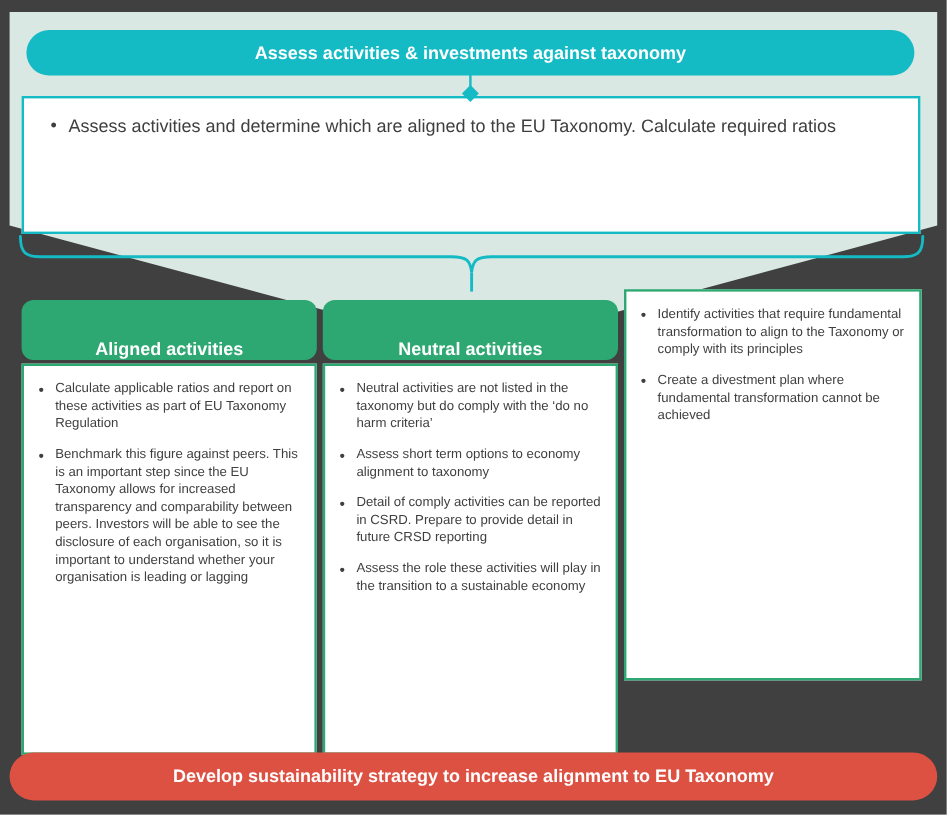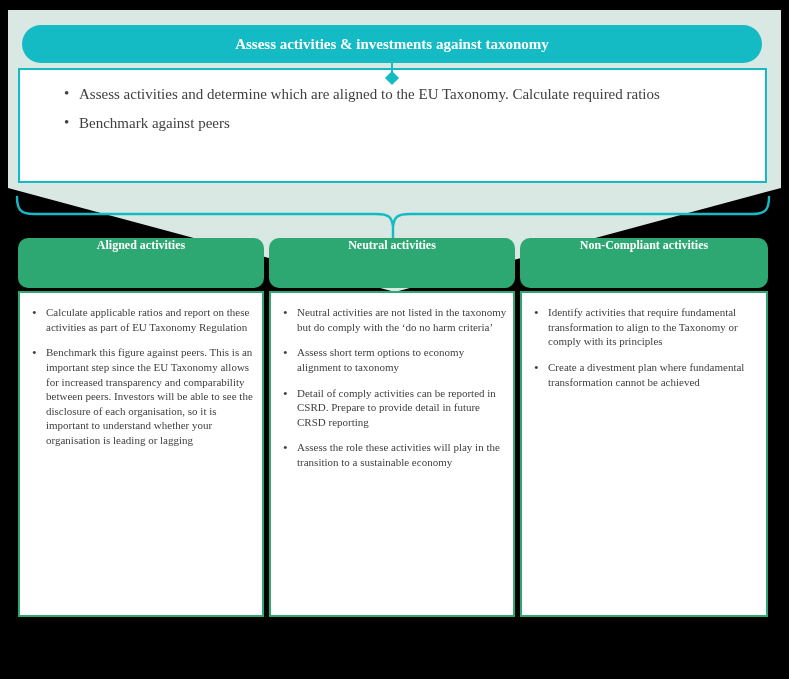--- a/index.html
+++ b/index.html
@@ -6,63 +6,63 @@
     --teal:#14bac4;
     --pale:#d9e8e2;
     --green:#2ea873;
     --red:#dd5143;
     --ink:#3f3f3f;
   }
   *{box-sizing:border-box; margin:0; padding:0;}
   html,body{background:#ffffff;}
   body{font-family:"Liberation Sans", sans-serif; color:var(--ink);}
   .canvas{
-    position:relative; width:789px; height:679px; background:#000000; overflow:hidden;font-family:Liberation Serif, serif;
+    position:relative; width:789px; height:679px; background:#404040; overflow:hidden;
   }
   .bg-svg{position:absolute; left:0; top:0; z-index:0;}
 
   .top-banner{
     position:absolute; left:22px; top:25px; width:740px; height:38px;
     background:var(--teal); border-radius:19px; z-index:2;
     display:flex; align-items:center; justify-content:center;
     color:#ffffff; font-weight:bold; font-size:15px;
   }
   .connector-line{
     position:absolute; left:391px; top:62px; width:2px; height:18px;
     background:var(--teal); z-index:3;
   }
   .connector-diamond{
     position:absolute; left:387px; top:73px; width:10px; height:10px;
     background:var(--teal); transform:rotate(45deg); z-index:3;
   }
   .assessment-box{
-    position:absolute; left:18px; top:68px; width:749px; height:115px;
-    background:#ffffff; border:2px solid var(--teal); z-index:1;padding-left:22px;
+    position:absolute; left:18px; top:80px; width:749px; height:115px;
+    background:#ffffff; border:2px solid var(--teal); z-index:1;
   }
   .assessment-box ul{
     list-style:none; padding:14px 14px 0 20px;
   }
   .assessment-box li{
     position:relative; padding-left:17px; margin-bottom:9px;
     font-size:15px; line-height:1.35;
   }
   .assessment-box li::before{
     content:"\2022"; position:absolute; left:2px; top:-1px; font-size:15px;
   }
 
   .column{
     position:absolute; top:238px; z-index:2; width:246px;
   }
   .col-1{left:18px;}
   .col-2{left:269px;}
   .col-3{left:520px; width:248px;}
   .col-header{
     height:50px; background:var(--green); border-radius:10px;
-    display:flex; align-items:flex-start; justify-content:center;
-    color:#ffffff; font-weight:bold; font-size:12px; text-align:center;
+    display:flex; align-items:flex-end; justify-content:center;
+    color:#ffffff; font-weight:bold; font-size:15px; text-align:center;margin-top:12px;
   }
   .col-body{
     margin-top:3px; height:326px; background:#ffffff;
     border:2px solid var(--green); overflow:hidden;
   }
   .col-body ul{list-style:none; padding:12px 6px 0 11px;}
   .col-body li{
     position:relative; padding-left:15px; margin-bottom:11px;
     font-size:11px; line-height:1.33;
   }
@@ -92,21 +92,20 @@
   <div class="top-banner">
     <span>Assess activities &amp; investments against taxonomy</span>
   </div>
 
   <div class="connector-line"></div>
   <div class="connector-diamond"></div>
 
   <div class="assessment-box">
     <ul>
       <li>Assess activities and determine which are aligned to the EU Taxonomy. Calculate required ratios</li>
-      <li>Benchmark against peers</li>
     </ul>
   </div>
 
   <div class="column col-1">
     <div class="col-header">
       <span>Aligned activities</span>
     </div>
     <div class="col-body">
       <ul>
         <li>Calculate applicable ratios and report on these activities as part of EU Taxonomy Regulation</li>
@@ -123,25 +122,25 @@
       <ul>
         <li>Neutral activities are not listed in the taxonomy but do comply with the ‘do no harm criteria’</li>
         <li>Assess short term options to economy alignment to taxonomy</li>
         <li>Detail of comply activities can be reported in CSRD. Prepare to provide detail in future CRSD reporting</li>
         <li>Assess the role these activities will play in the transition to a sustainable economy</li>
       </ul>
     </div>
   </div>
 
   <div class="column col-3">
-    <div class="col-header">
-      <span>Non-Compliant activities</span>
-    </div>
     <div class="col-body">
       <ul>
         <li>Identify activities that require fundamental transformation to align to the Taxonomy or comply with its principles</li>
         <li>Create a divestment plan where fundamental transformation cannot be achieved</li>
       </ul>
     </div>
   </div>
 
+  <div class="bottom-banner">
+    <span>Develop sustainability strategy to increase alignment to EU Taxonomy</span>
+  </div>
 
 </div>
 
 </body></html>

